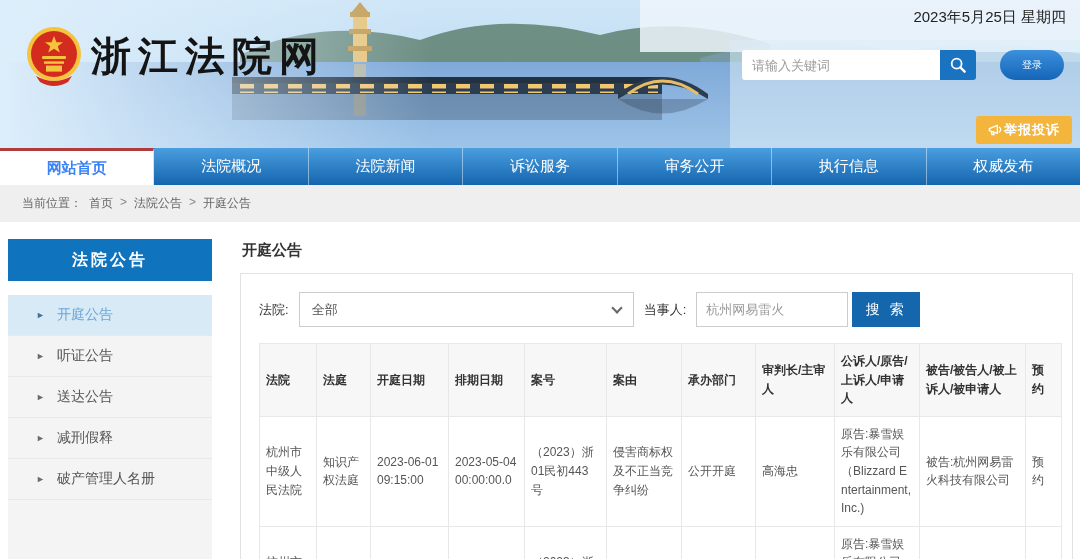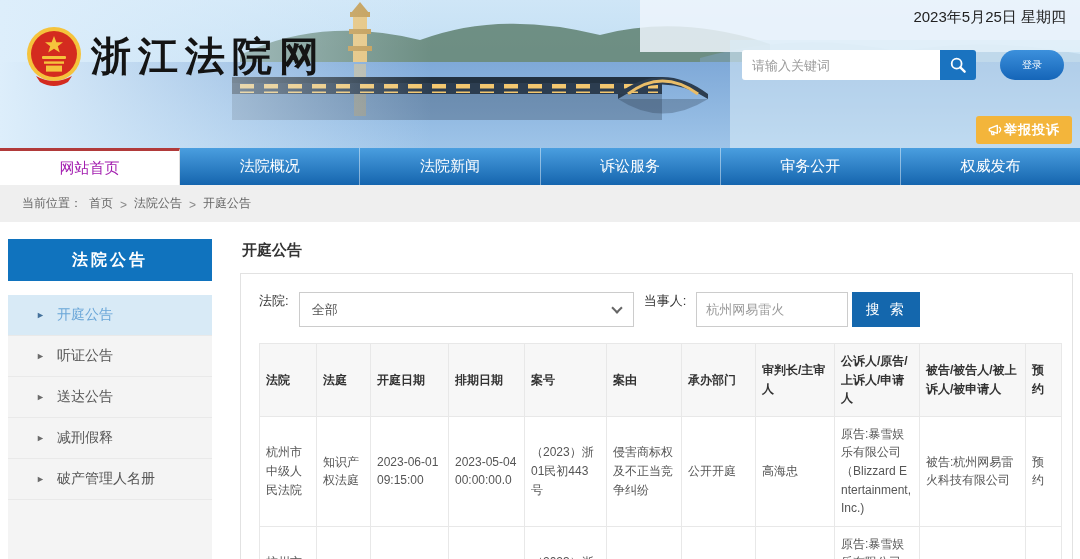--- a/index.html
+++ b/index.html
@@ -24,21 +24,21 @@
              background:linear-gradient(#3c90dc,#1565b8);color:#fff;font-size:10px;cursor:pointer}
   .report-btn{position:absolute;right:8px;bottom:4px;background:#f3b53b;border:none;border-radius:3px;
               color:#fff;font-size:13px;font-weight:bold;padding:5px 12px;display:flex;
               align-items:center;cursor:pointer;letter-spacing:1px}
 
   
   .navbar{display:flex;height:37px;background:linear-gradient(#4a9edf,#1565ae)}
   .nav-item{flex:1;display:flex;align-items:center;justify-content:center;color:#fff;font-size:15px;
             border-right:1px solid rgba(255,255,255,.45);cursor:pointer}
   .nav-item:last-child{border-right:none}
-  .nav-item.active{background:#fff;color:#a21caf;font-weight:normal;border-top:3px solid #b13a3a;
+  .nav-item.active{background:#fff;color:#3b82f6;font-weight:bold;border-top:3px solid #b13a3a;
                    border-right:1px solid #e0e0e0}
 
   
   .breadcrumb{height:37px;background:#efefef;display:flex;align-items:center;padding-left:22px;
               font-size:12px;color:#666;gap:7px}
   .bc-link{color:#666;text-decoration:none;cursor:pointer}
   .bc-sep{color:#888}
 
   
   .content{display:flex;align-items:flex-start;padding-top:17px}
@@ -51,21 +51,21 @@
   .side-item{height:41px;display:flex;align-items:center;padding-left:28px;gap:12px;font-size:14px;
              color:#555;border-bottom:1px solid #e9e9e9;cursor:pointer}
   .side-item .arrow{font-size:9px;color:#6b6b6b;line-height:1}
   .side-item.active{background:#d8eaf6;color:#6aa6d8}
   .side-item.active .arrow{color:#44719b}
 
   
   .main{flex:1;margin:0 18px 0 28px}
   .page-title{font-size:15px;font-weight:bold;color:#333;margin:2px 0 13px 2px}
   .panel{border:1px solid #e2e2e2;padding:14px 10px 18px;min-height:300px}
-  .filter-row{display:flex;margin:4px 0 16px 8px;font-size:13px;color:#333}
+  .filter-row{display:flex;align-items:center;margin:4px 0 16px 8px;font-size:13px;color:#333}
   .select{width:335px;height:35px;border:1px solid #ccc;background:#fff;display:flex;
           align-items:center;justify-content:space-between;padding:0 12px;color:#555;
           margin-left:10px;cursor:pointer;font-size:13px}
   .chevron{width:8px;height:8px;border-right:2px solid #666;border-bottom:2px solid #666;
            transform:rotate(45deg);margin-top:-4px}
   .party-label{margin-left:10px}
   .party-input{width:152px;height:35px;border:1px solid #ccc;margin-left:10px;padding:0 9px;
                font-size:13px;color:#999;outline:none}
   .search2{width:68px;height:35px;background:#1467ad;color:#fff;border:none;font-size:14px;
            margin-left:4px;cursor:pointer;letter-spacing:3px}
@@ -160,26 +160,27 @@
     <span>举报投诉</span>
   </button>
 </header>
 
 <nav class="navbar">
     <div class="nav-item active">网站首页</div>
     <div class="nav-item">法院概况</div>
     <div class="nav-item">法院新闻</div>
     <div class="nav-item">诉讼服务</div>
     <div class="nav-item">审务公开</div>
+    <div class="nav-item">执行信息</div>
     <div class="nav-item">权威发布</div>
   </nav>
 
 <div class="breadcrumb">
   <span>当前位置：</span>
-  <span style="display:flex;gap:7px;align-items:flex-end">
+  <span style="display:flex;gap:7px;align-items:flex-start">
       <a class="bc-link">首页</a>
       <span class="bc-sep">&gt;</span>
       <a class="bc-link">法院公告</a>
       <span class="bc-sep">&gt;</span>
       <a class="bc-link">开庭公告</a>
     </span>
 </div>
 
 <div class="content">
 

